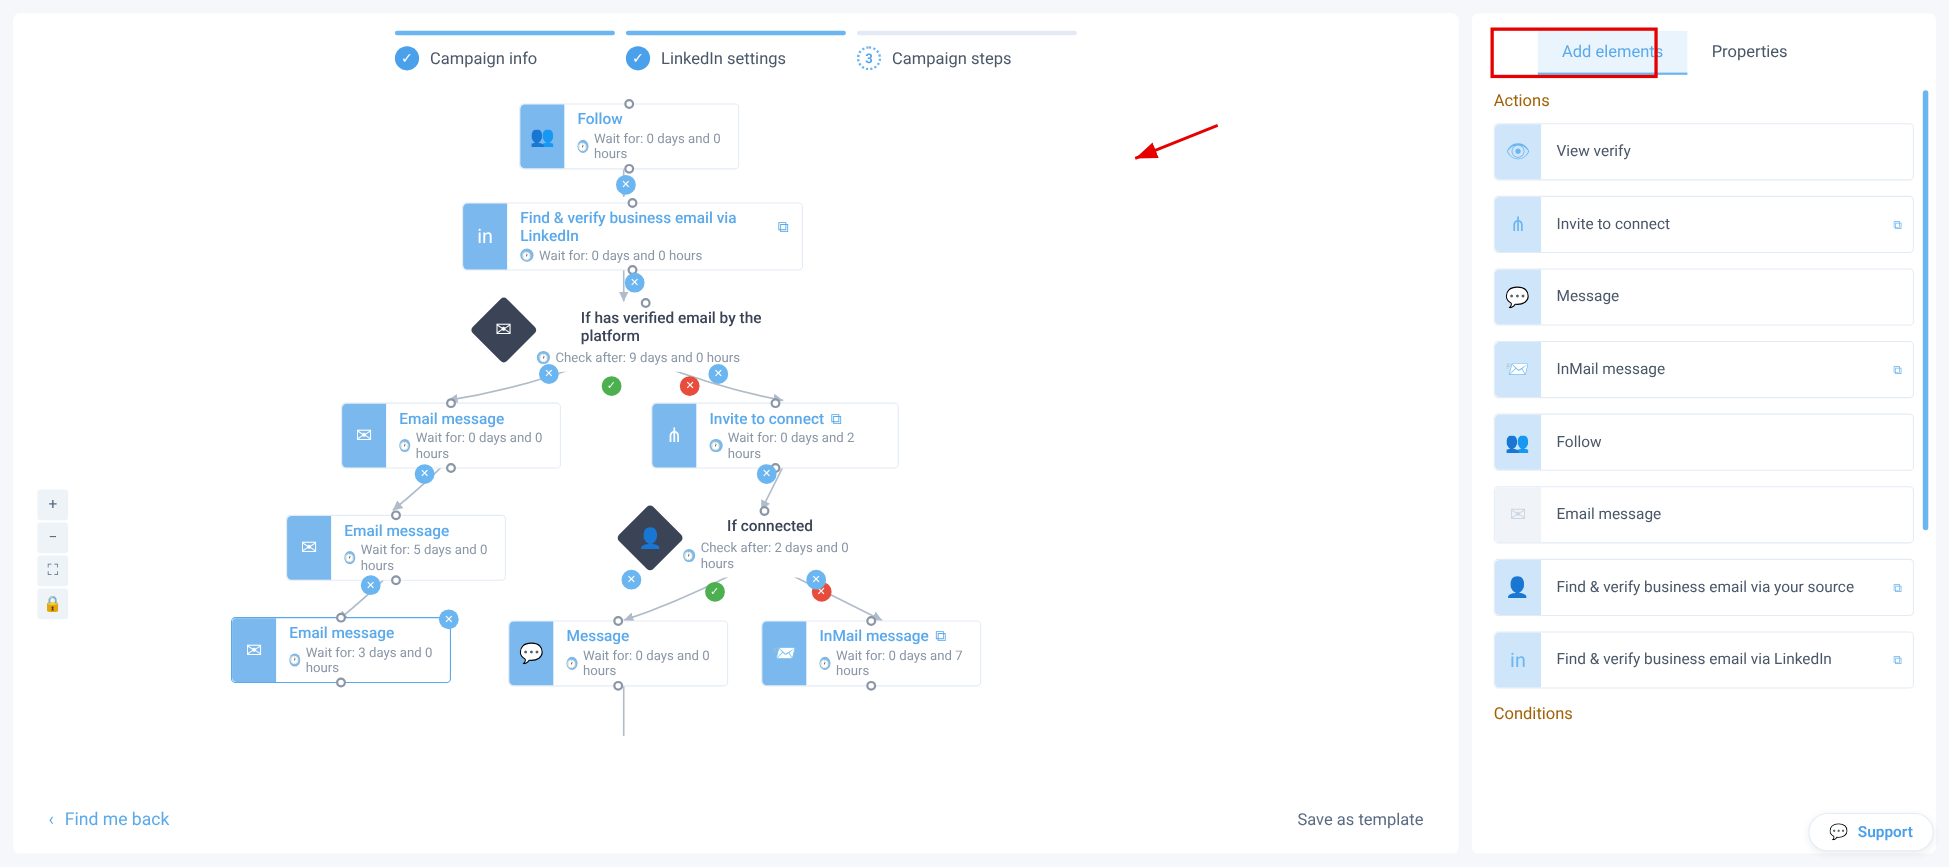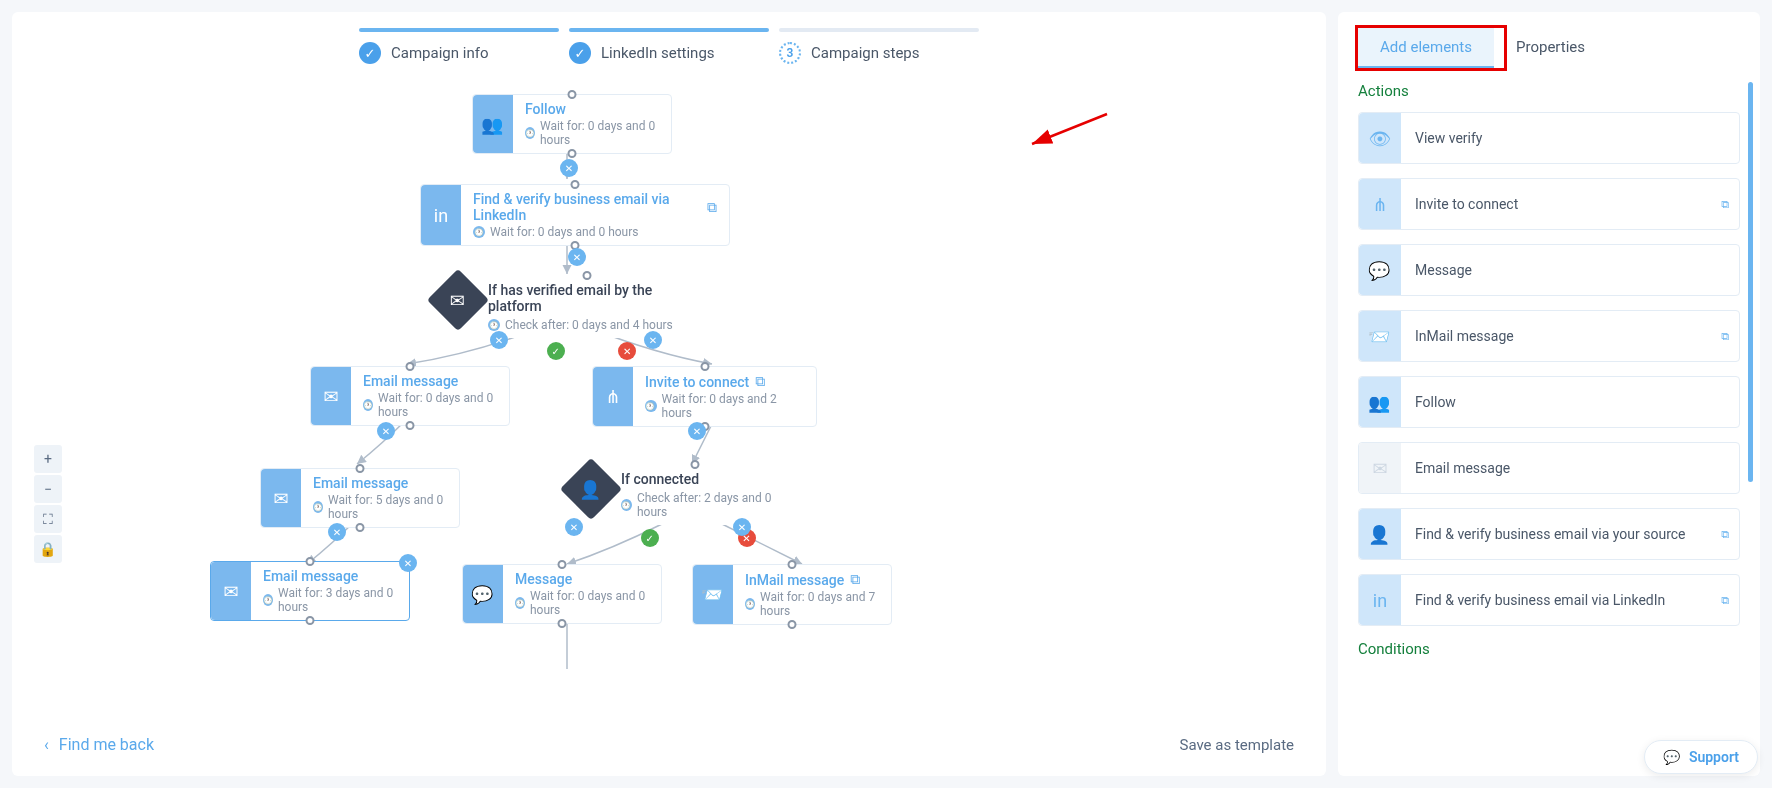--- a/index.html
+++ b/index.html
@@ -13,46 +13,46 @@
 .step-row { display: flex; align-items: center; gap: 10px; color: #4a5768; font-size: 15px; }
 .step-check { width: 22px; height: 22px; border-radius: 50%; background: #4aa0ea; color: #fff; display: flex; align-items: center; justify-content: center; font-size: 13px; }
 .step-num { width: 22px; height: 22px; border-radius: 50%; background: #fff; border: 2px dotted #6bb5f0; color: #4aa0ea; display: flex; align-items: center; justify-content: center; font-size: 12px; font-weight: 600; }
 .canvas { flex: 1; position: relative; overflow: hidden; }
 .canvas svg { position: absolute; inset: 0; width: 100%; height: 100%; pointer-events: none; }
 .node { position: absolute; display: flex; background: #fff; border: 1px solid #e3ecf5; border-radius: 4px; min-width: 200px; }
 .node.sel { border: 1px solid #5aa9eb; }
 .node-icon { width: 40px; background: #7bb8ee; display: flex; align-items: center; justify-content: center; color: #fff; font-size: 18px; border-radius: 4px 0 0 4px; }
 .node-body { padding: 6px 12px; flex: 1; }
 .node-title { color: #5aa9eb; font-size: 14px; font-weight: 500; display: flex; align-items: center; gap: 6px; }
-.node-title.dark { color: #3a4456; }
+.node-title.dark { color: #3a4456; margin-left: 40px; }
 .node-sub { color: #8a96a6; font-size: 12px; display: flex; align-items: center; gap: 5px; margin-top: 2px; }
 .clock { width: 12px; height: 12px; border-radius: 50%; background: #7bb8ee; display: inline-flex; align-items: center; justify-content: center; font-size: 8px; color: #fff; }
 .diamond { position: absolute; width: 44px; height: 44px; background: #3a4456; transform: rotate(45deg); top: 2px; left: -18px; border-radius: 4px; display: flex; align-items: center; justify-content: center; }
 .diamond span { transform: rotate(-45deg); color: #fff; font-size: 18px; }
 .cond-body { padding-left: 34px; display: flex; flex-direction: column; gap: 2px; padding-top: 6px; padding-bottom: 6px; padding-right: 12px; }
 .del-btn { width: 18px; height: 18px; border-radius: 50%; background: #6bb5f0; color: #fff; position: absolute; display: flex; align-items: center; justify-content: center; font-size: 10px; cursor: pointer; }
 .port { width: 9px; height: 9px; border-radius: 50%; background: #fff; border: 2px solid #8a96a6; position: absolute; }
 .port-in { top: -5px; left: 50%; transform: translateX(-50%); }
 .port-out { bottom: -5px; left: 50%; transform: translateX(-50%); }
 .yes-badge, .no-badge { width: 18px; height: 18px; border-radius: 50%; position: absolute; bottom: -22px; display: flex; align-items: center; justify-content: center; color: #fff; font-size: 10px; }
 .yes-badge { background: #4caf50; left: 35%; }
 .no-badge { background: #e74c3c; left: 62%; }
 .zoom-ctl { position: absolute; left: 22px; bottom: 150px; display: flex; flex-direction: column; gap: 2px; }
 .zoom-ctl button { width: 28px; height: 28px; border: none; background: #eef3f8; color: #5a6b82; font-size: 14px; cursor: pointer; border-radius: 3px; }
 .footer { display: flex; align-items: center; justify-content: space-between; padding: 22px 32px; }
 .link-back { display: flex; align-items: center; gap: 10px; color: #5aa9eb; font-size: 16px; cursor: pointer; }
 .footer-actions { display: flex; align-items: flex-start; gap: 40px; }
 .save-template { color: #5a6b82; font-size: 15px; cursor: pointer; }
 .start-btn { background: #5aa9eb; color: #fff; border: none; padding: 12px 28px; border-radius: 24px; font-size: 16px; cursor: pointer; }
 .sidebar { width: 422px; background: #fff; border-radius: 6px; padding: 16px 20px; overflow-y: auto; position: relative; }
-.sidebar-tabs { display: flex; gap: 0; margin-bottom: 14px; }
+.sidebar-tabs { display: flex; gap: 0; margin-bottom: 14px; margin-left: 40px; }
 .tab { padding: 10px 22px; color: #4a5768; font-size: 15px; cursor: pointer; border-bottom: 2px solid transparent; }
 .tab.active { color: #5aa9eb; border-bottom: 2px solid #6bb5f0; background: #eaf4fc; }
 .highlight-box { position: absolute; top: 13px; left: 17px; width: 152px; height: 46px; border: 3px solid #e60000; pointer-events: none; }
-.section-title { color: #15803d; font-size: 15px; margin: 10px 0 12px; }
+.section-title { color: #a16207; font-size: 15px; margin: 10px 0 12px; }
 .action-card { display: flex; align-items: center; border: 1px solid #e3ecf5; border-radius: 4px; margin-bottom: 14px; height: 52px; cursor: grab; }
 .action-icon { width: 42px; height: 100%; background: #cfe6fa; display: flex; align-items: center; justify-content: center; color: #6bb5f0; font-size: 18px; border-radius: 4px 0 0 4px; }
 .action-label { padding: 0 14px; color: #4a5768; font-size: 14px; flex: 1; }
 .action-disabled { color: #b8c3d0; }
 .action-disabled .action-icon { background: #f0f4f8; color: #cdd7e2; }
 .ext-icon { color: #6bb5f0; font-size: 11px; padding-right: 10px; }
 .scroll-indicator { position: absolute; right: 7px; top: 70px; width: 5px; height: 400px; background: #6bb5f0; border-radius: 3px; }
 .support-btn { position: fixed; bottom: 14px; right: 14px; display: flex; align-items: center; gap: 8px; background: #fff; border: 1px solid #e3ecf5; border-radius: 22px; padding: 8px 18px; color: #4aa0ea; font-size: 14px; font-weight: 600; cursor: pointer; box-shadow: 0 2px 8px rgba(0,0,0,0.08); }
 </style>
 </head>
@@ -139,21 +139,21 @@
       <div class="del-btn" style="left:556px; top:184px">✕</div>
 
       <div class="node" style="left:442px; top:212px; width:265px; border:none">
         <div class="diamond">
             <span>✉</span>
           </div>
         <div class="cond-body">
           <div class="node-title dark">If has verified email by the platform</div>
           <div class="node-sub">
               <span class="clock">🕐</span>
-              <span>Check after: 0 days and 4 hours</span>
+              <span>Check after: 9 days and 0 hours</span>
             </div>
         </div>
         <div class="port port-in"></div>
         <div class="yes-badge">✓</div>
         <div class="no-badge">✕</div>
       </div>
       <div class="del-btn" style="left:478px; top:267px">✕</div>
       <div class="del-btn" style="left:632px; top:267px">✕</div>
 
       <div class="node" style="left:298px; top:302px; width:198px">

